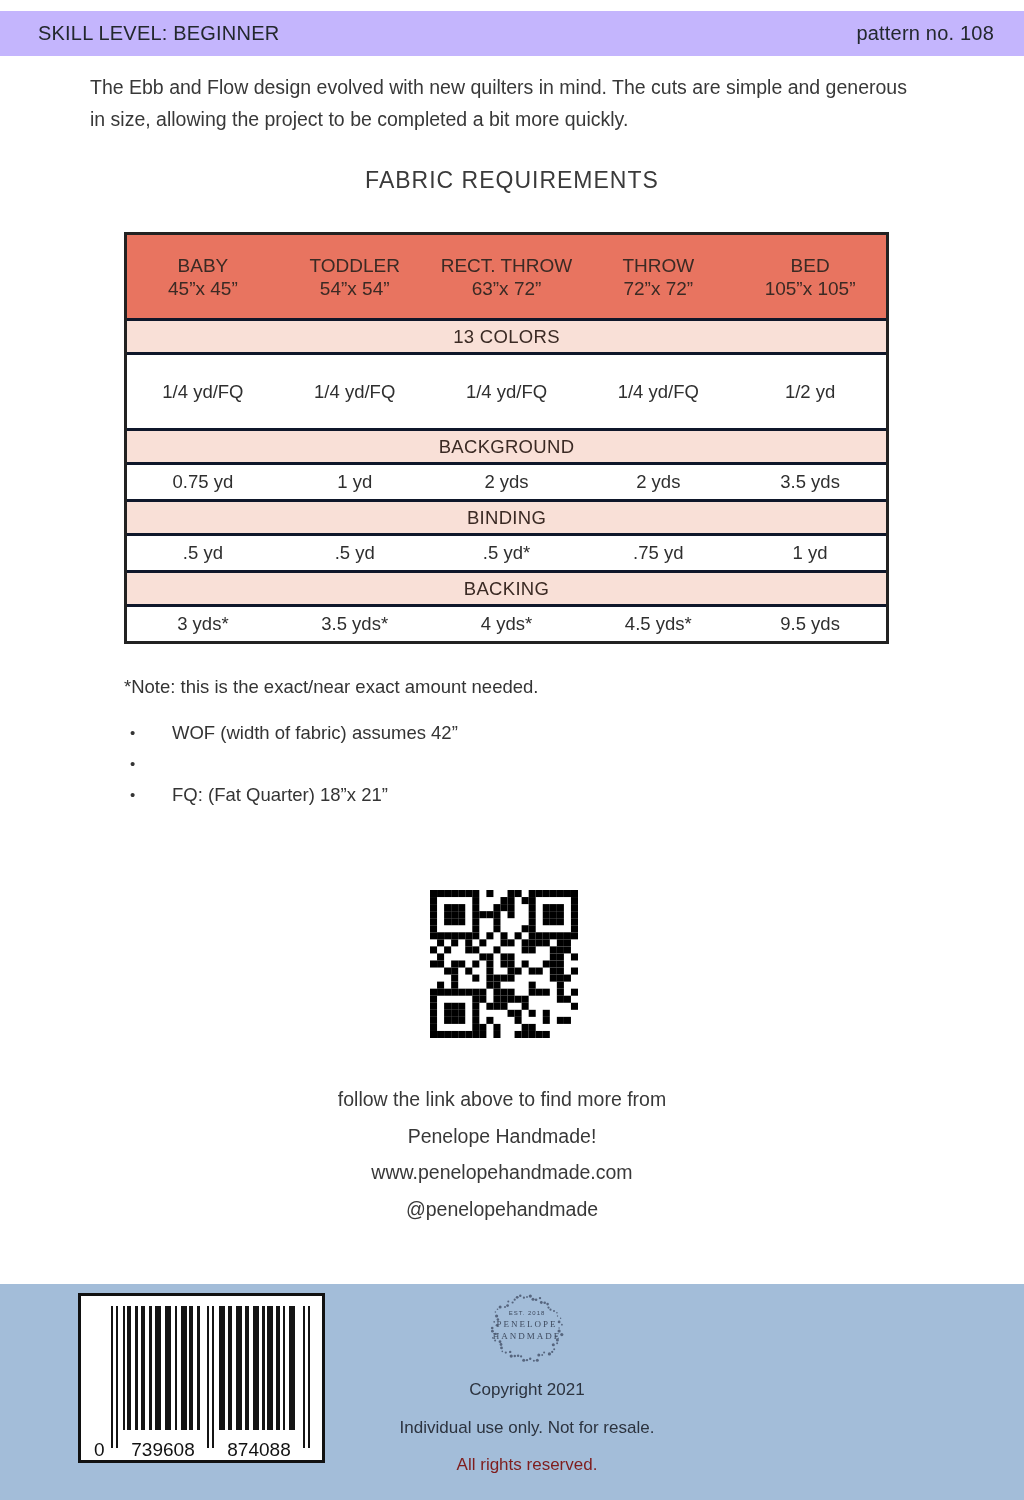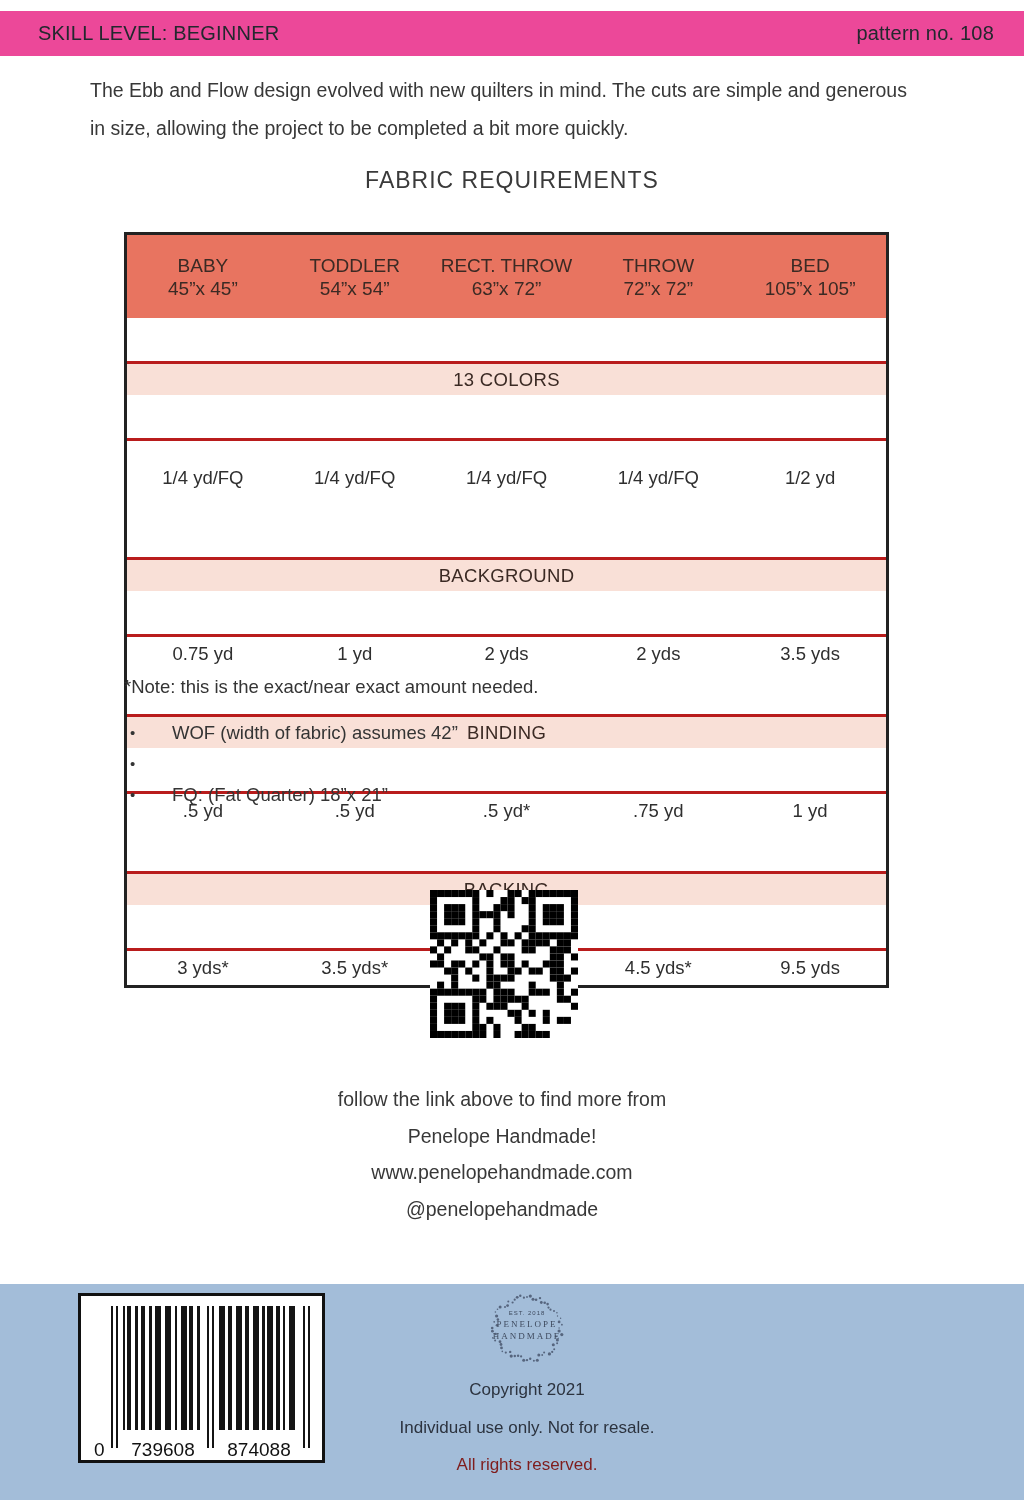--- a/index.html
+++ b/index.html
@@ -1,35 +1,35 @@
 <!DOCTYPE html>
 <html><head>
 <meta charset="utf-8">
 <style>
   * { margin:0; padding:0; box-sizing:border-box; }
   html,body { background:#ffffff; }
   body { font-family:"Liberation Sans","DejaVu Sans",sans-serif; color:#323232; }
   #page { position:relative; width:1024px; height:1500px; background:#ffffff; overflow:hidden; margin:0 auto; }
 
   
-  .topbar { position:absolute; left:0; top:11px; width:1024px; height:45px; background:#ec4899;
+  .topbar { position:absolute; left:0; top:11px; width:1024px; height:45px; background:#c4b5fd;
             display:flex; align-items:center; justify-content:space-between; padding:0 30px 0 38px;
             font-size:20px; color:#23282e; letter-spacing:0.2px; }
 
   
-  .intro { position:absolute; left:90px; top:71px; width:828px; font-size:19.5px; line-height:38px; color:#383838; }
+  .intro { position:absolute; left:90px; top:71px; width:828px; font-size:19.5px; line-height:32px; color:#383838; }
 
   
   .ftitle { position:absolute; left:0; top:167px; width:1024px; text-align:center;
             font-size:23px; letter-spacing:1px; color:#3a3a3a; }
 
   
   .ftable { position:absolute; left:124px; top:232px; width:765px; border:3px solid #222222; background:#ffffff; }
   .trow { display:block; }
-  .trow + .trow { border-top:3px solid #b91c1c;margin-top:43px; }
+  .trow + .trow { border-top:3px solid #0f172a; }
   .thead { height:83px; background:#e87460; display:grid; grid-template-columns:repeat(5,1fr); }
   .th { display:flex; flex-direction:column; align-items:center; justify-content:center;
         font-size:19px; line-height:23px; color:#3b2a24; text-align:center; padding:3px 6px; }
   .sect { height:34px; background:#f9e0d7; display:flex; align-items:center; justify-content:center;
           font-size:18.5px; color:#3b2a24; letter-spacing:0.3px; }
   .vals { height:37px; background:#ffffff; display:grid; grid-template-columns:repeat(5,1fr); }
   .vals.tall { height:76px; }
   .td { display:flex; align-items:center; justify-content:center; font-size:18.5px; color:#2f2f2f; }
 
   

